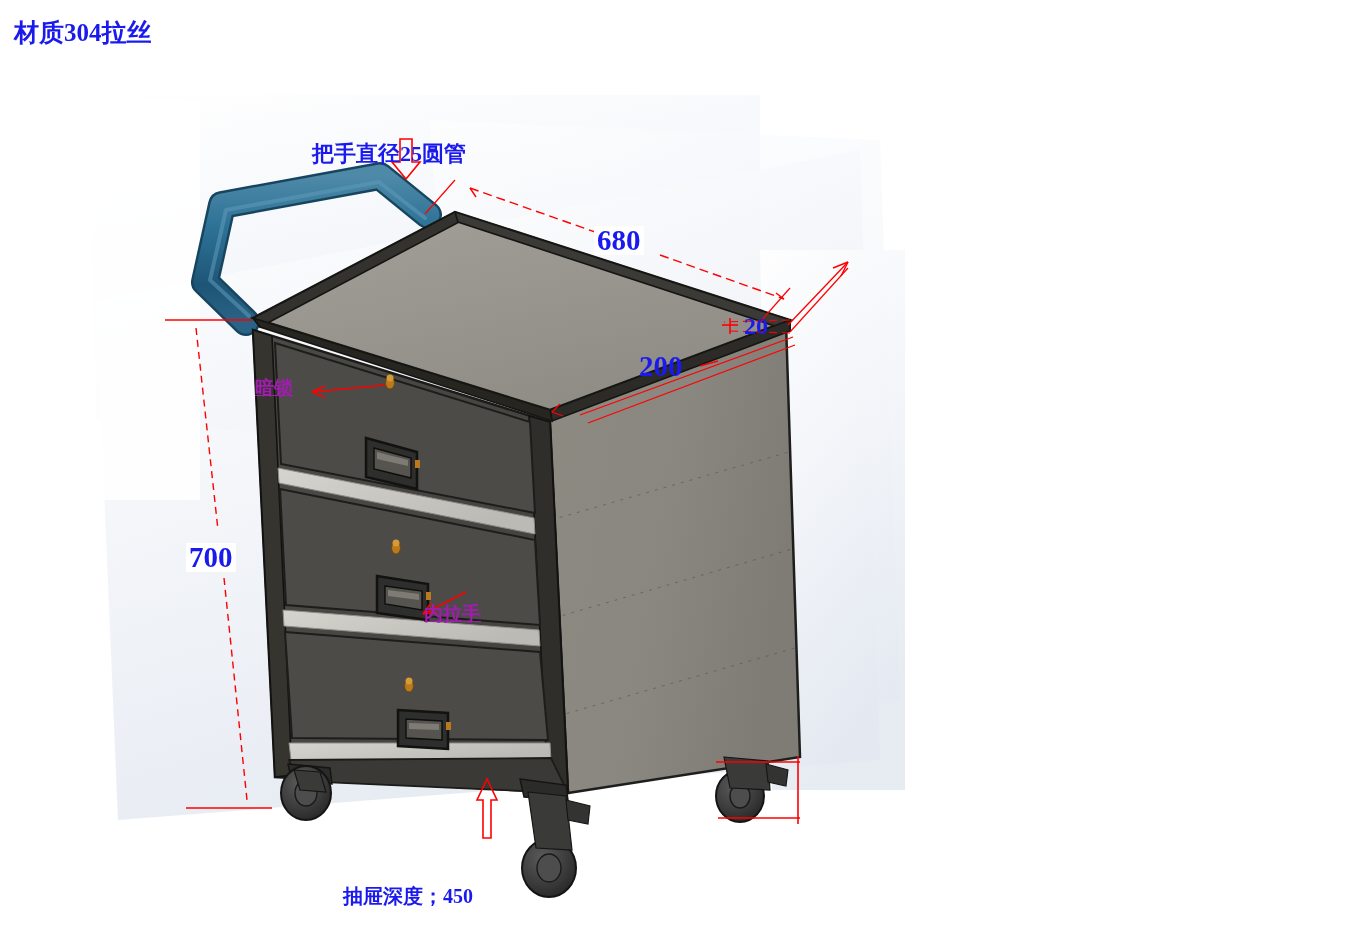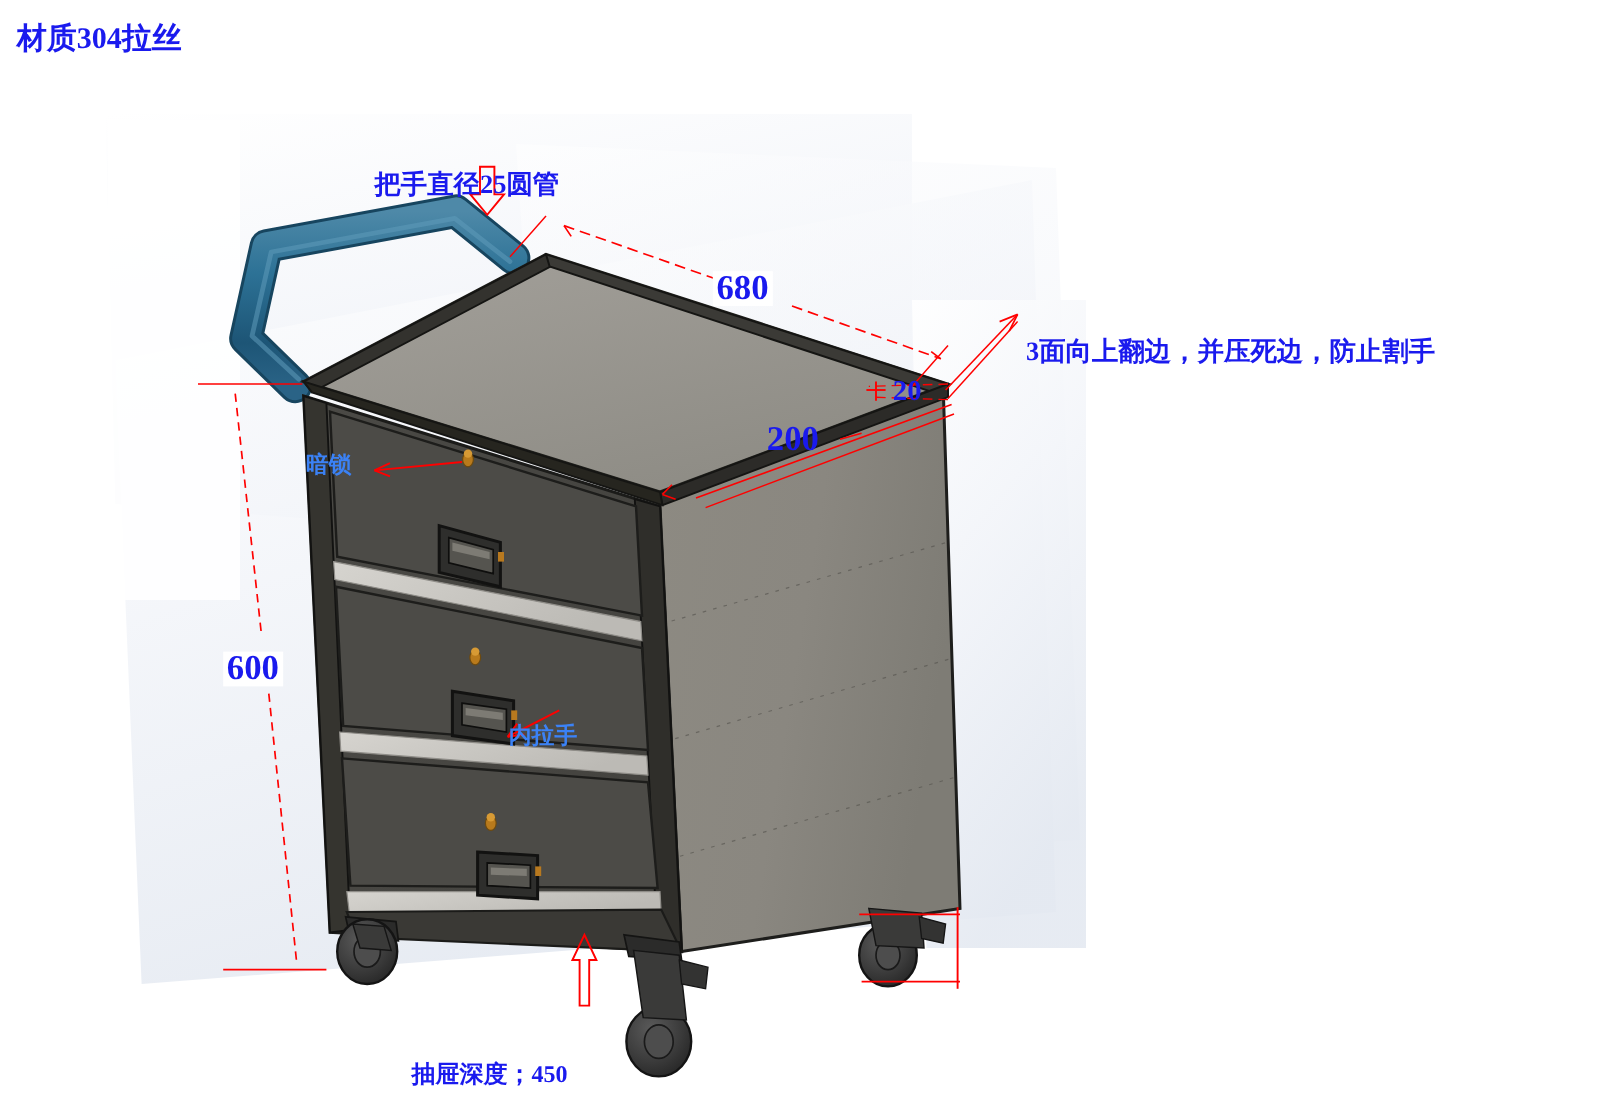--- a/index.html
+++ b/index.html
@@ -25,21 +25,21 @@
     width: 1348px;
     height: 930px;
   }
   .anno {
     position: absolute;
     white-space: nowrap;
     font-weight: bold;
     line-height: 1;
   }
   .anno-blue { color: #1a1aee; }
-  .anno-red  { color: #3b82f6; }
+  .anno-red  { color: #a21caf; text-decoration: underline; }
   .title-text {
     font-size: 25px;
     letter-spacing: 0px;
   }
   .dim-num {
     font-size: 29px;
     font-family: "Liberation Serif", "DejaVu Serif", serif;
     background: #ffffff;
     padding: 0 3px;
   }
@@ -264,30 +264,29 @@
       <g stroke-width="1.6">
         <path d="M487,779 L477,800 L483,800 L483,838 L491,838 L491,800 L497,800 Z"></path>
       </g>
     </g>
   </svg>
 
   <div class="anno anno-blue title-text" style="left:14px; top:20px;">材质304拉丝</div>
 
   <div class="anno anno-blue note-text" style="left:312px; top:105px;">把手直径25圆管</div>
 
-  <div class="anno anno-blue note-text" style="left:855px; top:244px;">3面向上翻边，并压死边，防止割手</div>
 
   <div class="anno anno-red note-red-sm" style="left:255px; top:378px;">暗锁</div>
 
   <div class="anno anno-red note-red-sm" style="left:424px; top:604px;">内拉手</div>
 
 
   <div class="anno anno-blue note-text-sm" style="left:343px; top:858px;margin-top:28px;">抽屉深度；450</div>
 
   <div class="anno anno-blue dim-num" style="left:594px; top:226px;">680</div>
 
   <div class="anno anno-blue dim-num-small" style="left:744px; top:314px;">20</div>
 
   <div class="anno anno-blue dim-num" style="left:636px; top:352px; background:transparent;">200</div>
 
-  <div class="anno anno-blue dim-num" style="left:186px; top:543px;">600</div>
+  <div class="anno anno-blue dim-num" style="left:186px; top:543px;">700</div>
 
 </div>
 
 </body></html>

